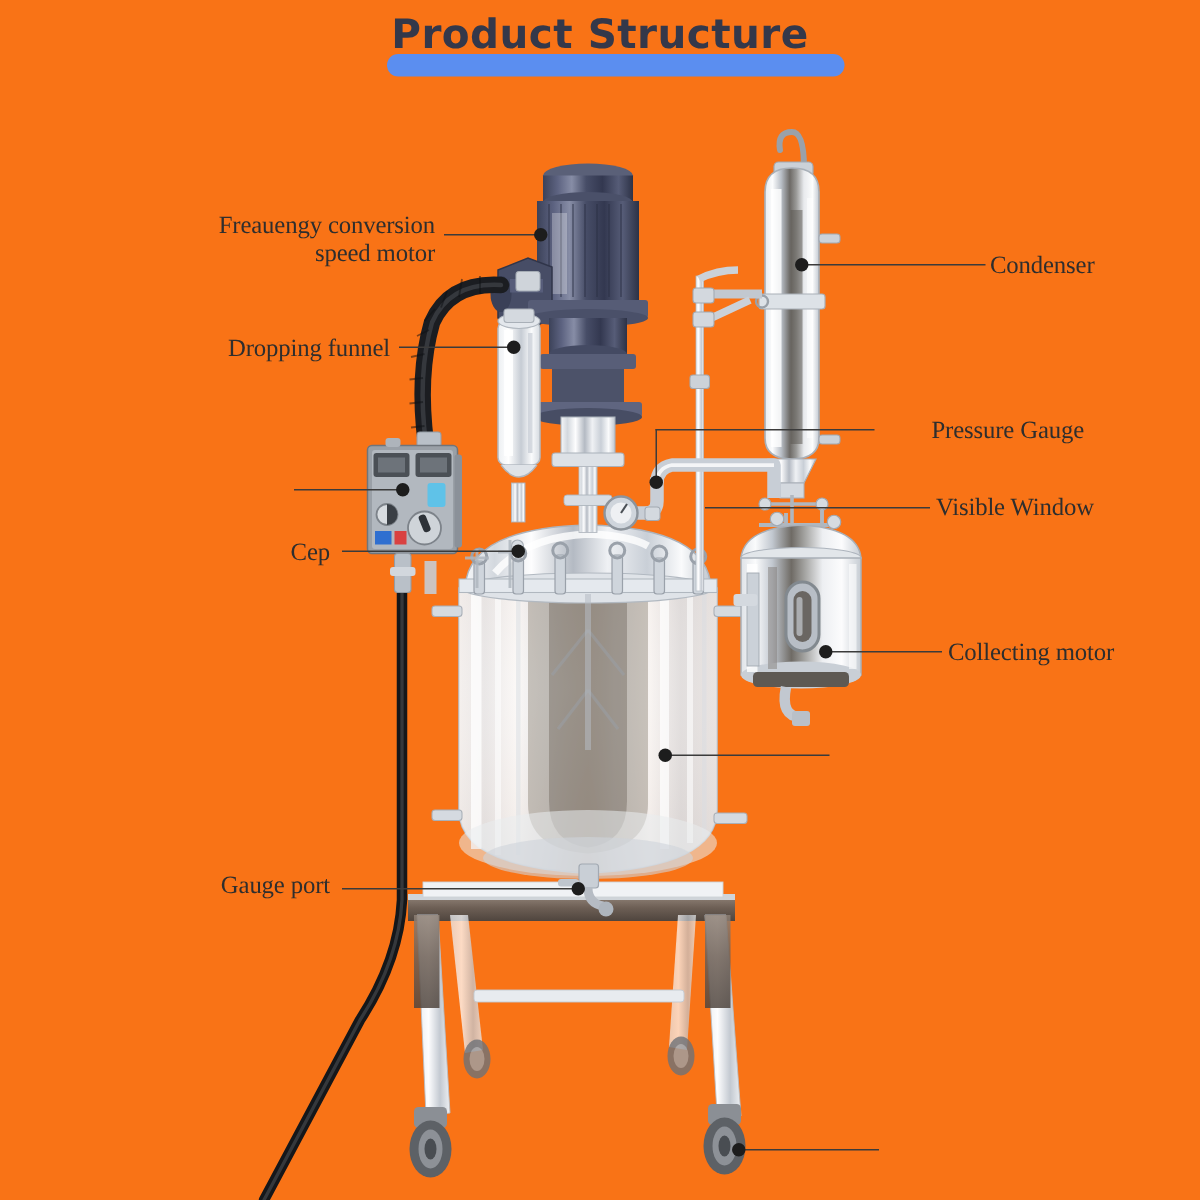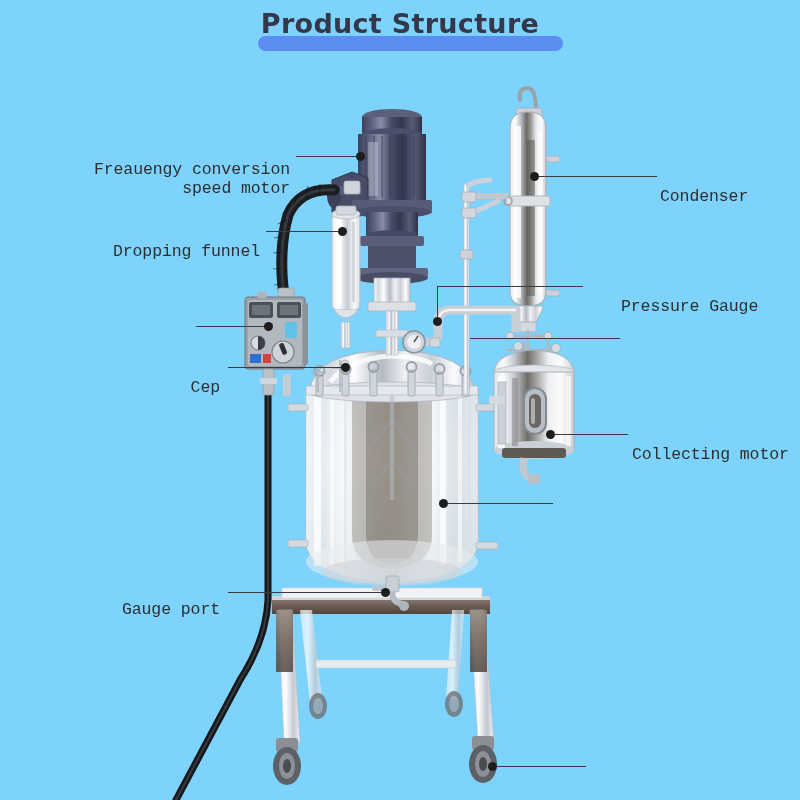--- a/index.html
+++ b/index.html
@@ -1,28 +1,28 @@
 <!DOCTYPE html>
 <html><head>
 <meta charset="utf-8">
 <style>
   html,body{margin:0;padding:0;background:#fff;}
   body{width:800px;height:800px;overflow:hidden;font-family:"Liberation Sans",sans-serif;}
-  #stage{position:relative;width:800px;height:800px;background:#7dd3fc;}
+  #stage{position:relative;width:800px;height:800px;background:#f97316;}
 
   
   .title-wrap{position:absolute;left:0;top:8px;width:800px;height:48px;}
   .title-bar{position:absolute;left:258px;top:28px;width:305px;height:15px;border-radius:8px;}
   .title-text{position:absolute;left:0;top:0;width:800px;text-align:center;
     font-size:27px;font-weight:bold;color:#34384a;letter-spacing:.3px;
     font-family:"DejaVu Sans",sans-serif;}
 
   
   .lbl{position:absolute;font-size:16.5px;color:#2e2e2e;white-space:pre;line-height:19px;
-       font-family:Liberation Mono, monospace;letter-spacing:-.1px;margin-top:20px;}
+       font-family:Liberation Serif, serif;letter-spacing:-.1px;}
   .lbl.r{text-align:right;}
   .leader{position:absolute;background:#3b3b3b;}
   .leader.h{height:1.3px;}
   .leader.v{width:1.3px;}
   .dot{position:absolute;width:9px;height:9px;border-radius:50%;background:#1d1d1d;}
 
   
   #machine{position:absolute;left:0;top:0;width:800px;height:800px;}
 </style>
 </head>
@@ -434,20 +434,21 @@
 
   <div class="lbl" style="left:660px;top:167px;width:140px;">Condenser</div>
   <div class="leader h" style="left:535px;top:176px;width:122px;"></div>
   <div class="dot" style="left:530px;top:172px;"></div>
 
   <div class="lbl" style="left:621px;top:277px;width:160px;">Pressure Gauge</div>
   <div class="leader h" style="left:437px;top:286px;width:146px;"></div>
   <div class="leader v" style="left:437px;top:286px;height:36px;"></div>
   <div class="dot" style="left:433px;top:317px;"></div>
 
+  <div class="lbl" style="left:624px;top:328px;width:160px;">Visible Window</div>
   <div class="leader h" style="left:470px;top:338px;width:150px;"></div>
 
   <div class="lbl" style="left:632px;top:425px;width:160px;">Collecting motor</div>
   <div class="leader h" style="left:552px;top:434px;width:76px;"></div>
   <div class="dot" style="left:546px;top:430px;"></div>
 
   <div class="leader h" style="left:445px;top:503px;width:108px;"></div>
   <div class="dot" style="left:439px;top:499px;"></div>
 
   <div class="leader h" style="left:496px;top:766px;width:90px;"></div>

